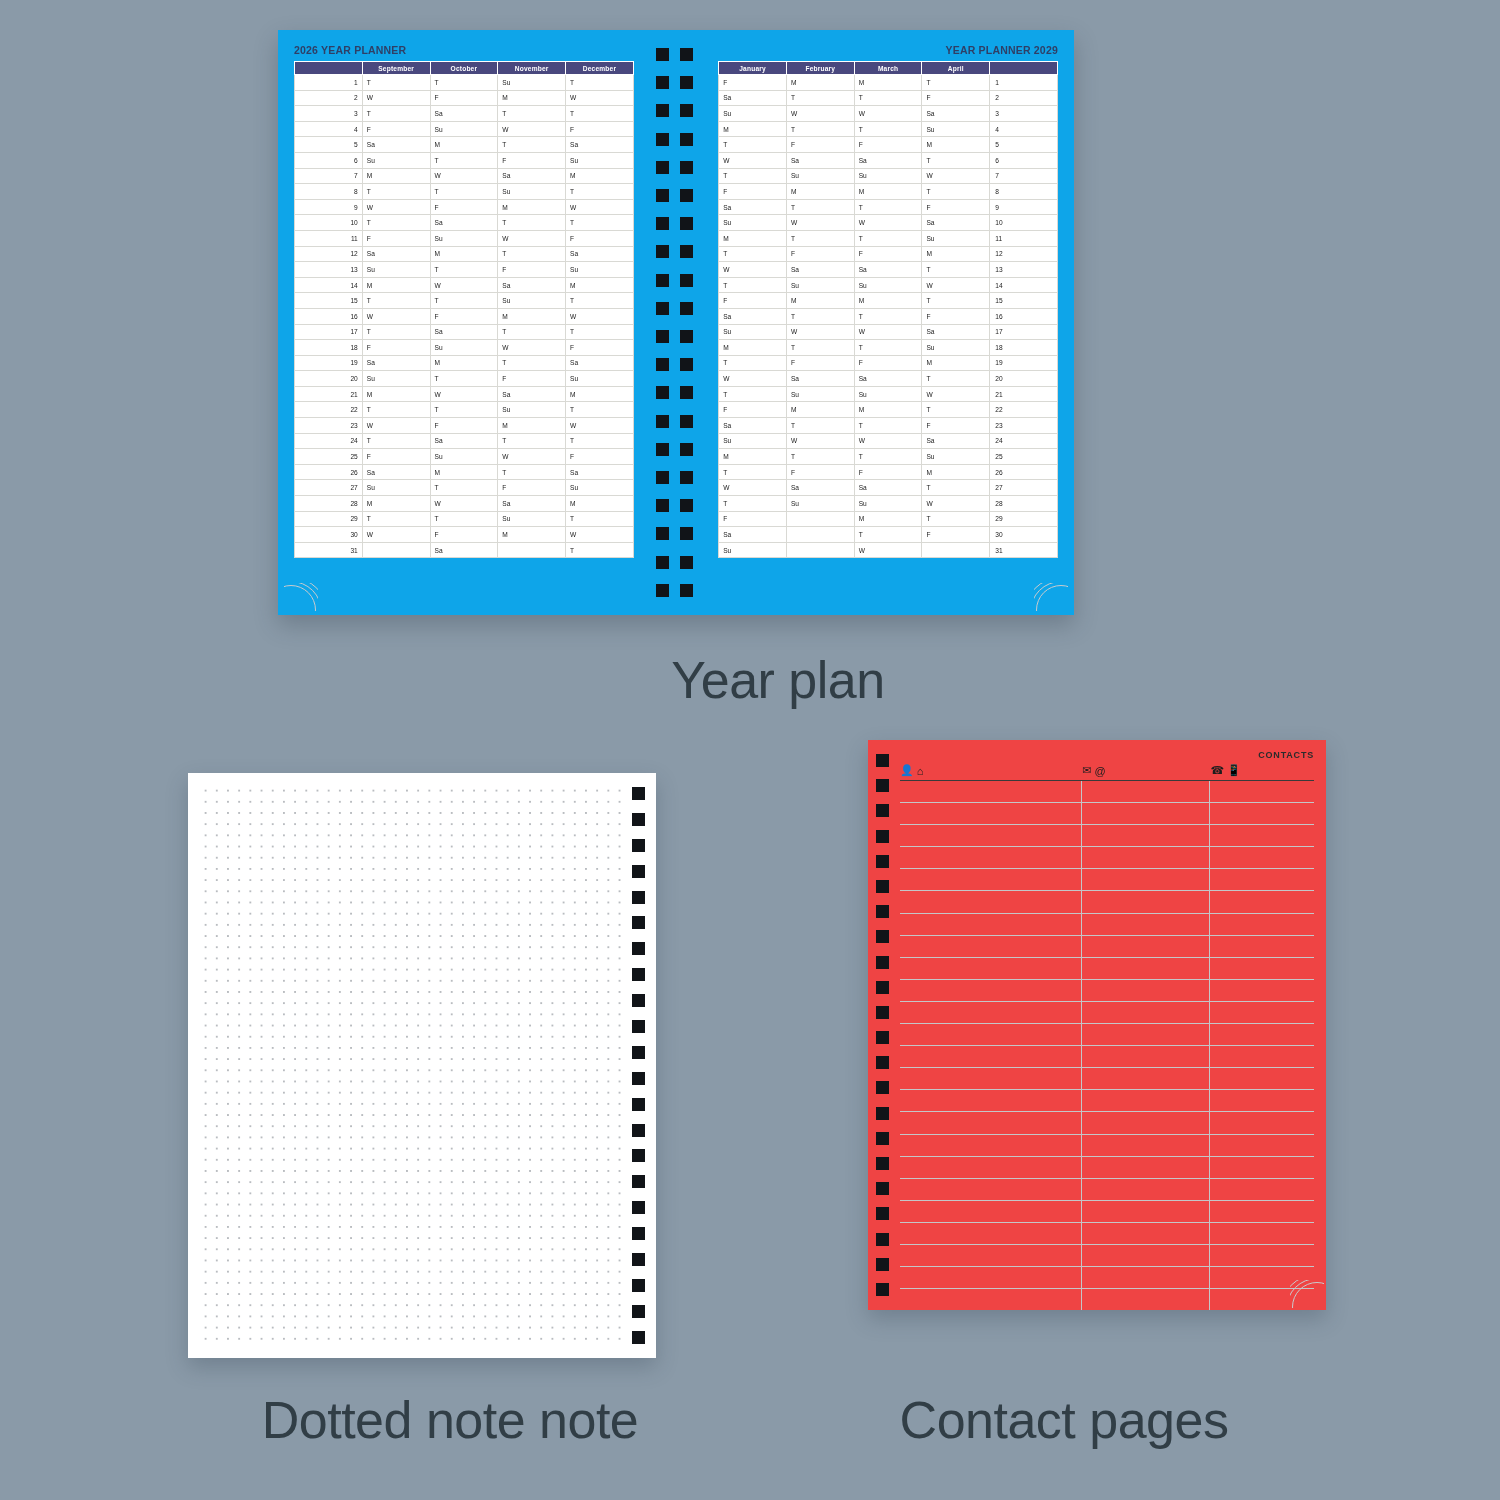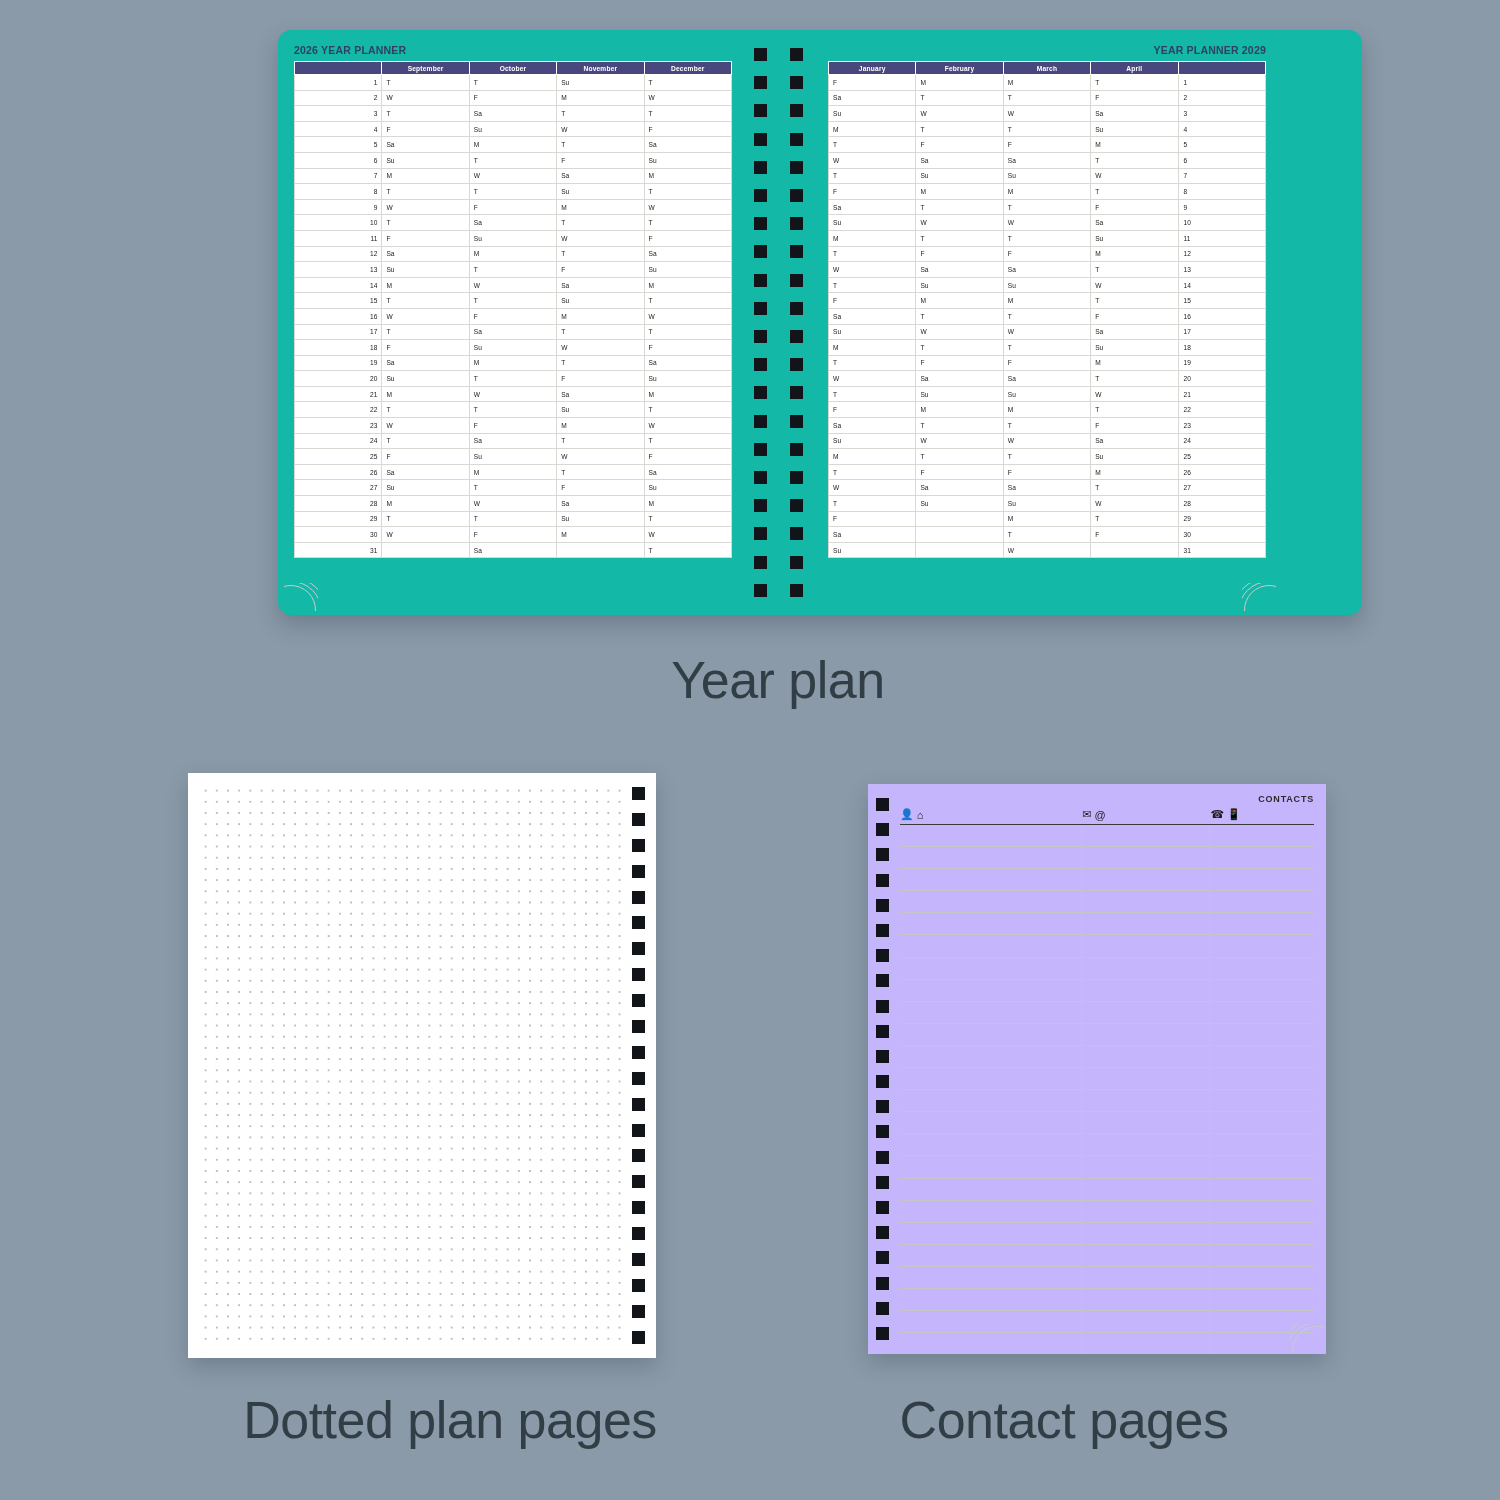--- a/index.html
+++ b/index.html
@@ -9,25 +9,24 @@
     background:#8a9aa8;
     font-family:"Liberation Sans", sans-serif;
     position:relative;
     overflow:hidden;
   }
 
   
   #year-spread {
     position:absolute;
     left:278px; top:30px;
-    width:1084px; height:585px;
-    background:#14b8a6;
+    width:796px; height:585px;
+    background:#0ea5e9;
     box-shadow:0 10px 22px rgba(40,55,70,.28);
     display:flex;
-    border-radius:13px;
   }
   .page-half {
     position:relative;
     height:100%;
     padding:14px 16px 10px 16px;
   }
   #year-left  { width:470px; }
   #year-right { width:470px; }
 
   .spiral {
@@ -131,23 +130,23 @@
     top:14px; bottom:14px;
     width:16px;
     display:flex; flex-direction:column; justify-content:space-between;
   }
   .edge-spiral .hole { width:13px; height:13px; background:#111418; }
   #dotted-page .edge-spiral { right:8px; }
 
   
   #contact-page {
     position:absolute;
-    left:868px; top:784px;
+    left:868px; top:740px;
     width:458px; height:570px;
-    background:#c4b5fd;
+    background:#ef4444;
     box-shadow:0 9px 20px rgba(40,55,70,.25);
     overflow:hidden;
   }
   #contact-page .edge-spiral { left:8px; }
   .contact-inner {
     position:absolute;
     left:32px; right:12px; top:10px; bottom:10px;
   }
   .contacts-label {
     text-align:right;
@@ -733,21 +732,21 @@
       <div class="hole"></div>
       <div class="hole"></div>
       <div class="hole"></div>
       <div class="hole"></div>
       <div class="hole"></div>
       <div class="hole"></div>
       <div class="hole"></div>
       <div class="hole"></div>
     </div>
 </div>
-<div class="caption" id="cap-dotted">Dotted plan pages</div>
+<div class="caption" id="cap-dotted">Dotted note note</div>
 
 <div id="contact-page">
   <div class="edge-spiral" id="spiral-contact">
       <div class="hole"></div>
       <div class="hole"></div>
       <div class="hole"></div>
       <div class="hole"></div>
       <div class="hole"></div>
       <div class="hole"></div>
       <div class="hole"></div>

